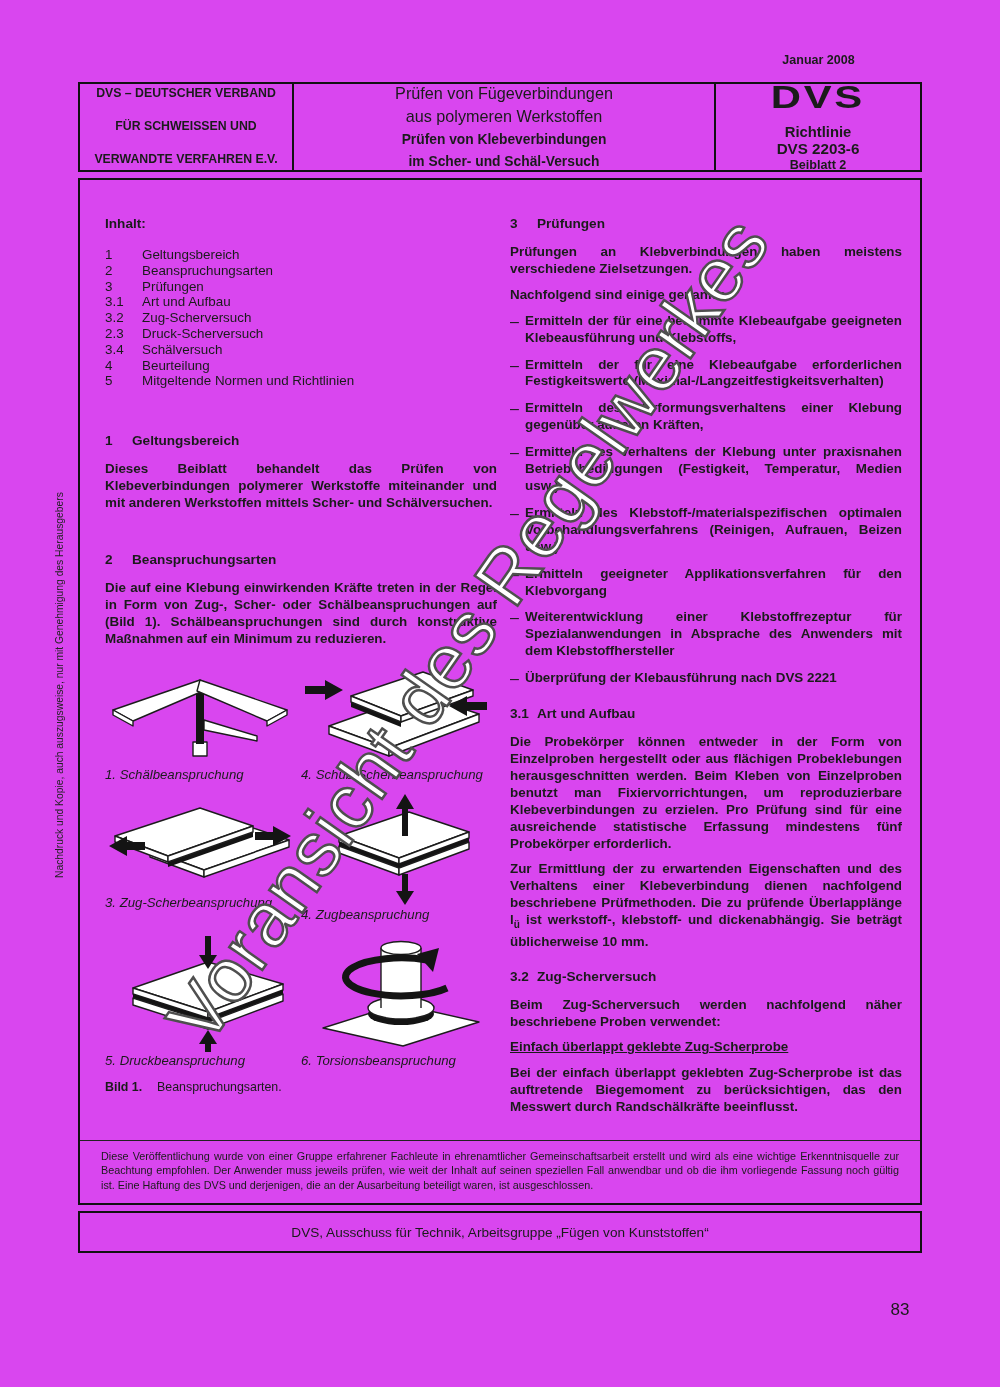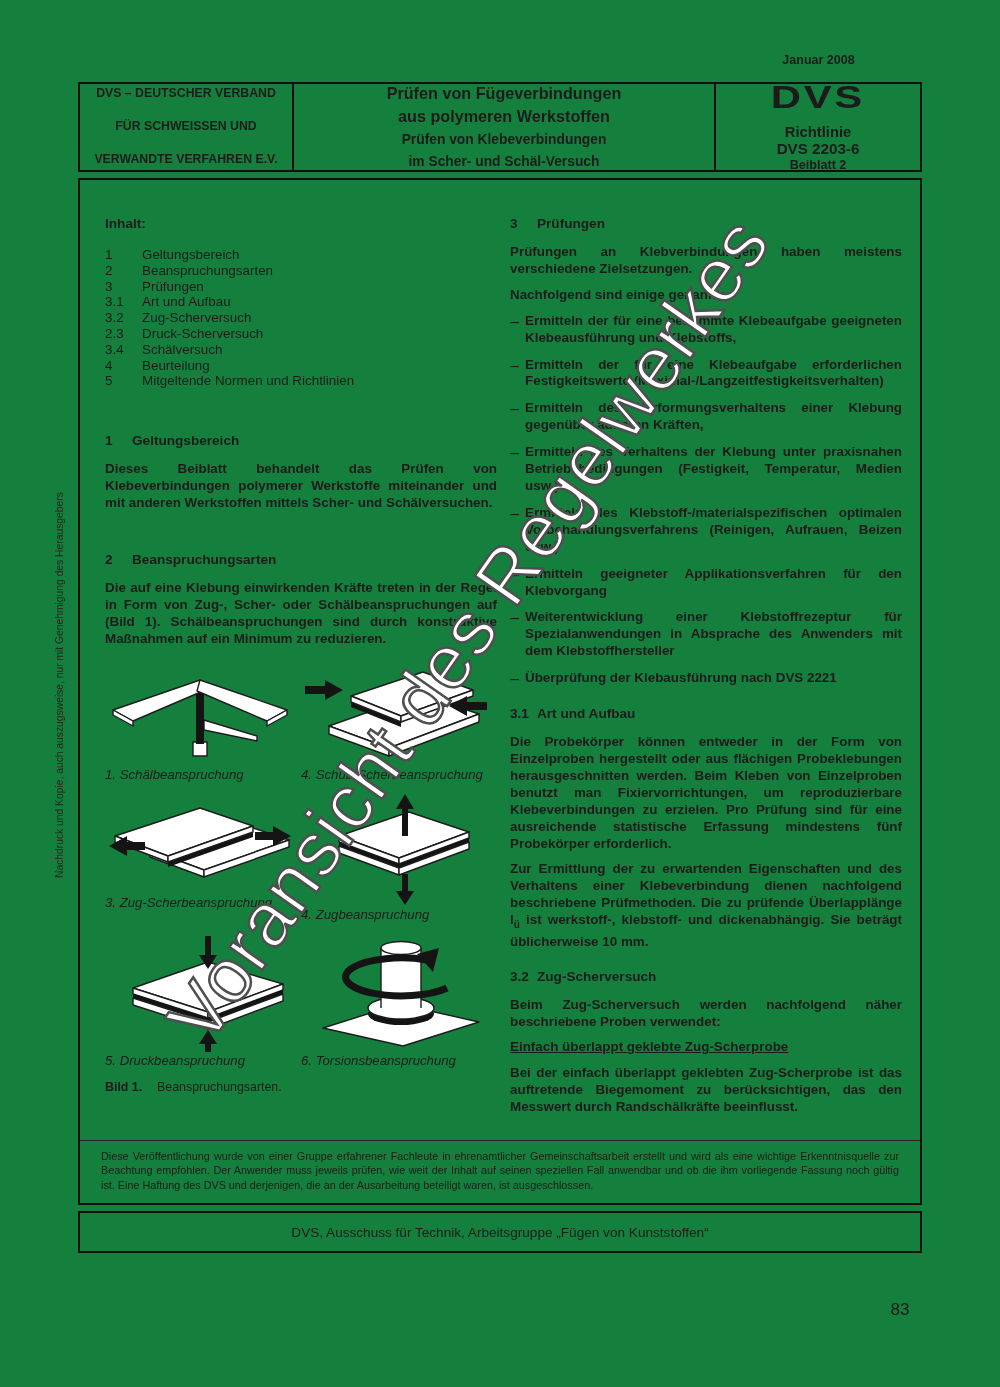--- a/index.html
+++ b/index.html
@@ -1,28 +1,28 @@
 <!DOCTYPE html>
 <html><head>
 <meta charset="utf-8">
 <style>
   html,body{margin:0;padding:0;background:#fff;}
-  .page{position:relative;width:1000px;height:1387px;background:#15803d;overflow:hidden;
+  .page{position:relative;width:1000px;height:1387px;background:#d946ef;overflow:hidden;
         font-family:"Liberation Sans",sans-serif;color:#1b1b1b;}
   
   .date{position:absolute;left:715px;top:53px;width:207px;text-align:center;
         font-size:12.5px;font-weight:bold;}
   
   .hdr{position:absolute;left:78px;top:82px;width:844px;height:90px;box-sizing:border-box;
        border:2.5px solid #111;display:flex;}
   .hdr-cell{box-sizing:border-box;display:flex;flex-direction:column;justify-content:space-between;
             align-items:center;text-align:center;}
   .hdr-org{width:214px;border-right:2.5px solid #111;font-weight:bold;font-size:12.3px;line-height:1.6;}
   .hdr-title{flex:1;}
-  .hdr-title .t{font-weight:bold;font-size:16.2px;line-height:1.2;}
+  .hdr-title .t{font-weight:normal;font-size:16.2px;line-height:1.2;}
   .hdr-title .s{font-weight:bold;font-size:13.8px;line-height:1.25;margin-top:1px;}
   .hdr-doc{width:206px;border-left:2.5px solid #111;line-height:1.1;}
   .logo{font-weight:bold;font-size:31px;letter-spacing:2px;transform:scaleX(1.35);
         display:inline-block;line-height:0.9;}
   .doc-type{font-weight:bold;font-size:14.8px;margin-top:12px;}
   .doc-num{font-weight:bold;font-size:15.2px;margin-top:1px;}
   .doc-sup{font-weight:bold;font-size:12.6px;margin-top:1px;}
   
   .frame{position:absolute;left:78px;top:178px;width:844px;height:1027px;box-sizing:border-box;
          border:2.5px solid #111;}

